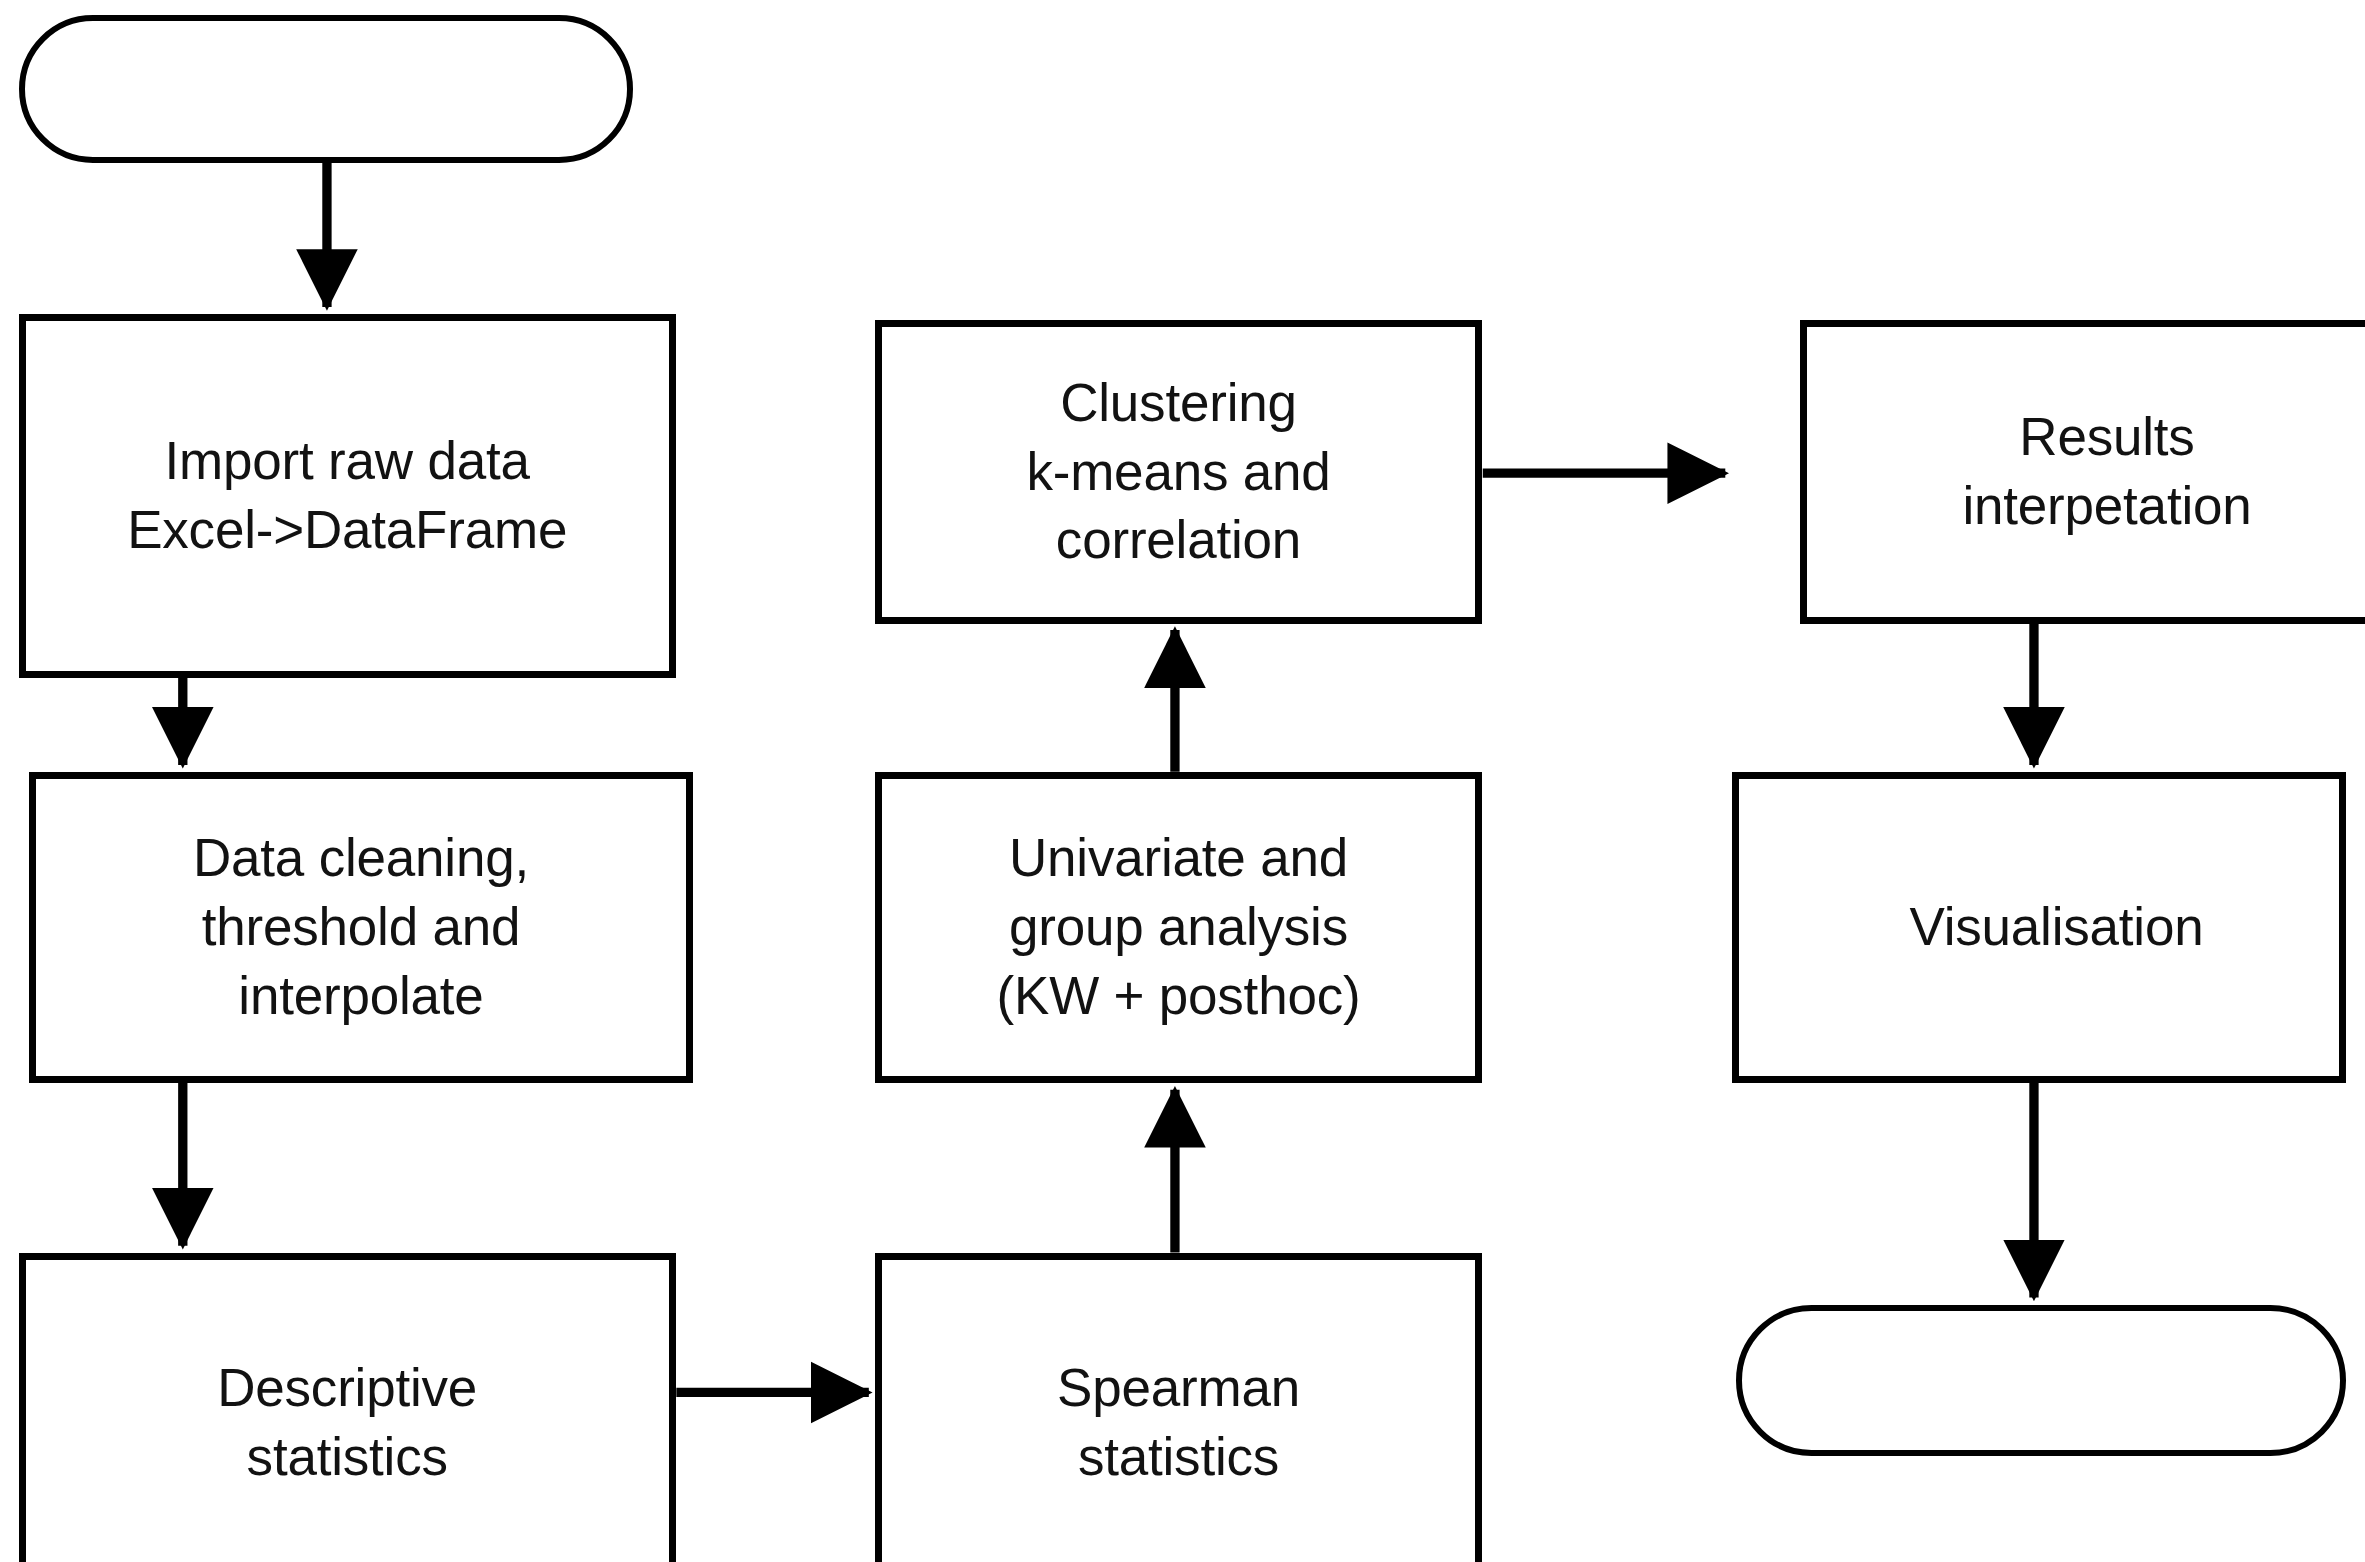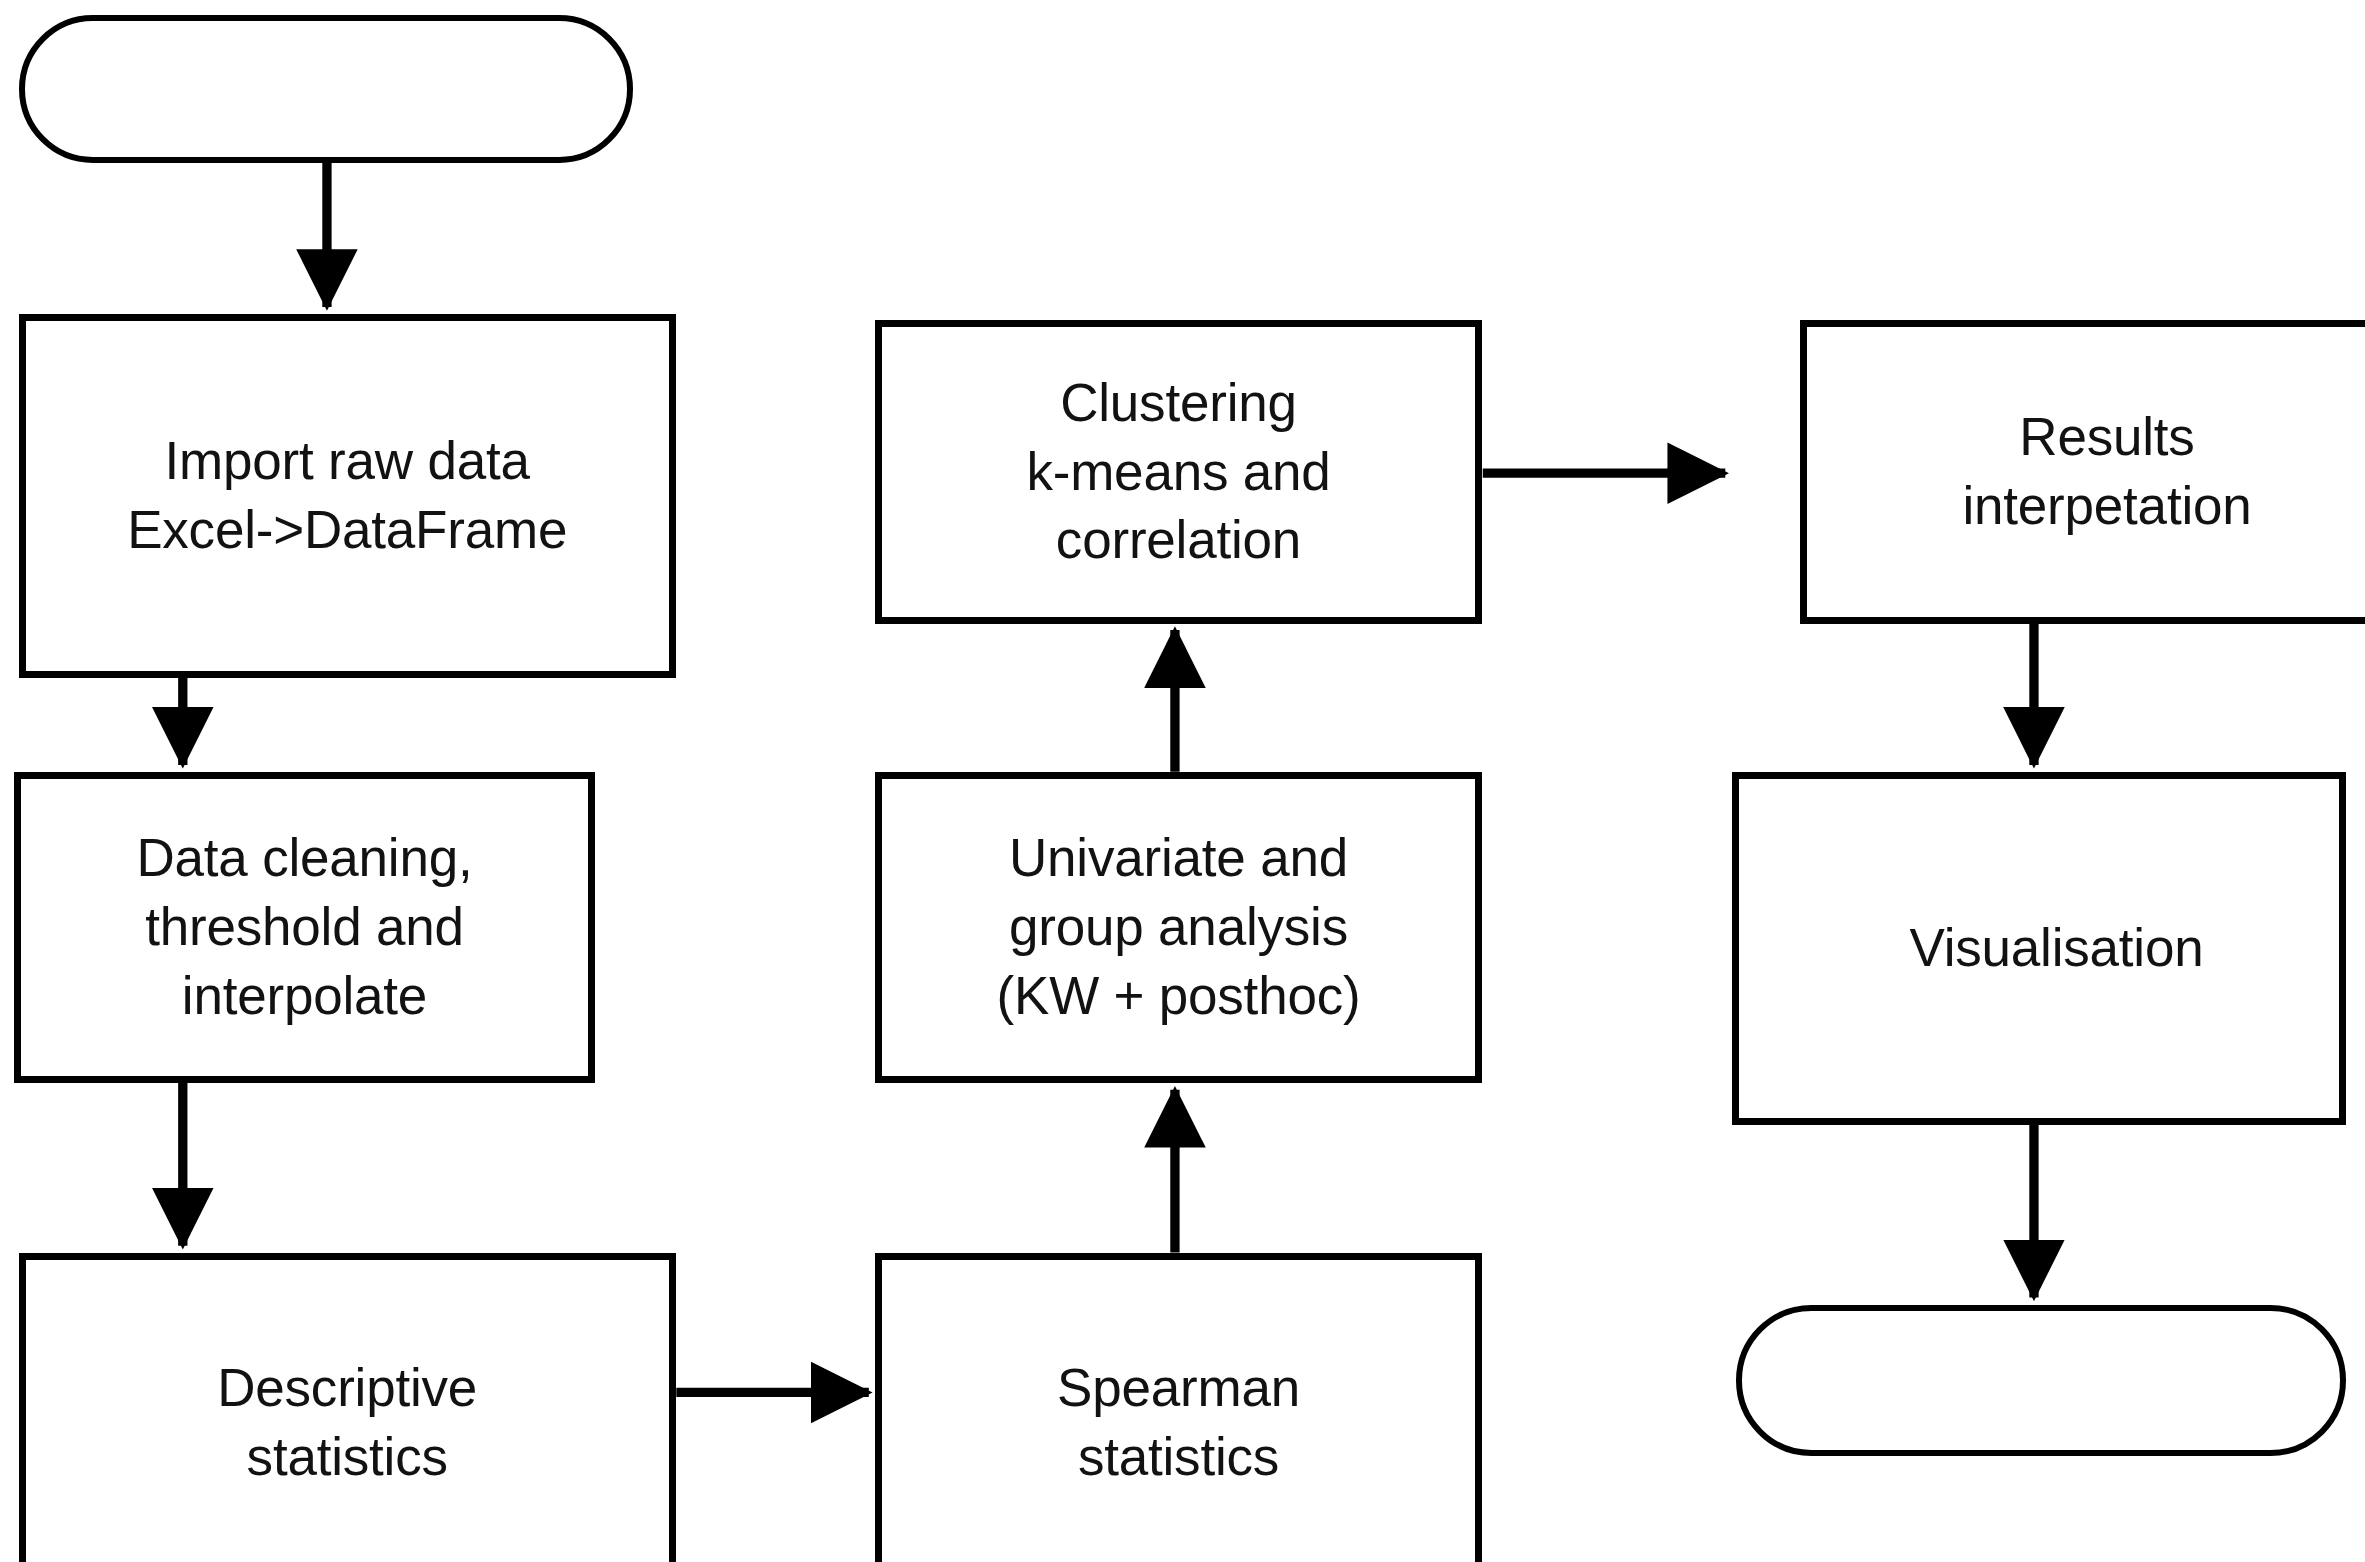--- a/index.html
+++ b/index.html
@@ -45,29 +45,29 @@
     font-size: 53px;
     line-height: 1.30;
     letter-spacing: -0.2px;
     color: #121212;
     white-space: pre-line;
     padding: 0 15.3px;
   }
   
   #node-start      { left: 18.7px;   top: 15.3px;   width: 614px; height: 148px; }
   #node-import     { left: 18.7px;   top: 314px;  width: 657px; height: 364px; }
-  #node-clean      { left: 14px;   top: 772px;  width: 581px; height: 311px; }
+  #node-clean      { left: 29px;   top: 772px;  width: 664px; height: 311px; }
   #node-descstats  { left: 18.7px;   top: 1253px; width: 657px; height: 339px; }
   
   #node-cluster    { left: 875px; top: 320px;  width: 607px; height: 304px; }
   #node-univar     { left: 875px; top: 772px;  width: 607px; height: 311px; }
   #node-spearman   { left: 875px; top: 1253px; width: 607px; height: 339px; }
   
   #node-results    { left: 1800px; top: 320px;  width: 614px; height: 304px; }
-  #node-visual     { left: 1732px; top: 772px;  width: 614px; height: 353px; padding-left: 35px; }
+  #node-visual     { left: 1732px; top: 772px;  width: 614px; height: 311px; padding-left: 35px; }
   #node-end        { left: 1736px; top: 1305px; width: 610px; height: 151px; }
 </style>
 </head>
 <body>
 
 <div id="canvas">
 
   <svg class="layer" viewBox="0 0 2789 1842" xmlns="http://www.w3.org/2000/svg">
     <defs>
       <marker id="arrowhead" markerWidth="7" markerHeight="7" refX="6.2" refY="3.5" orient="auto" markerUnits="strokeWidth">

